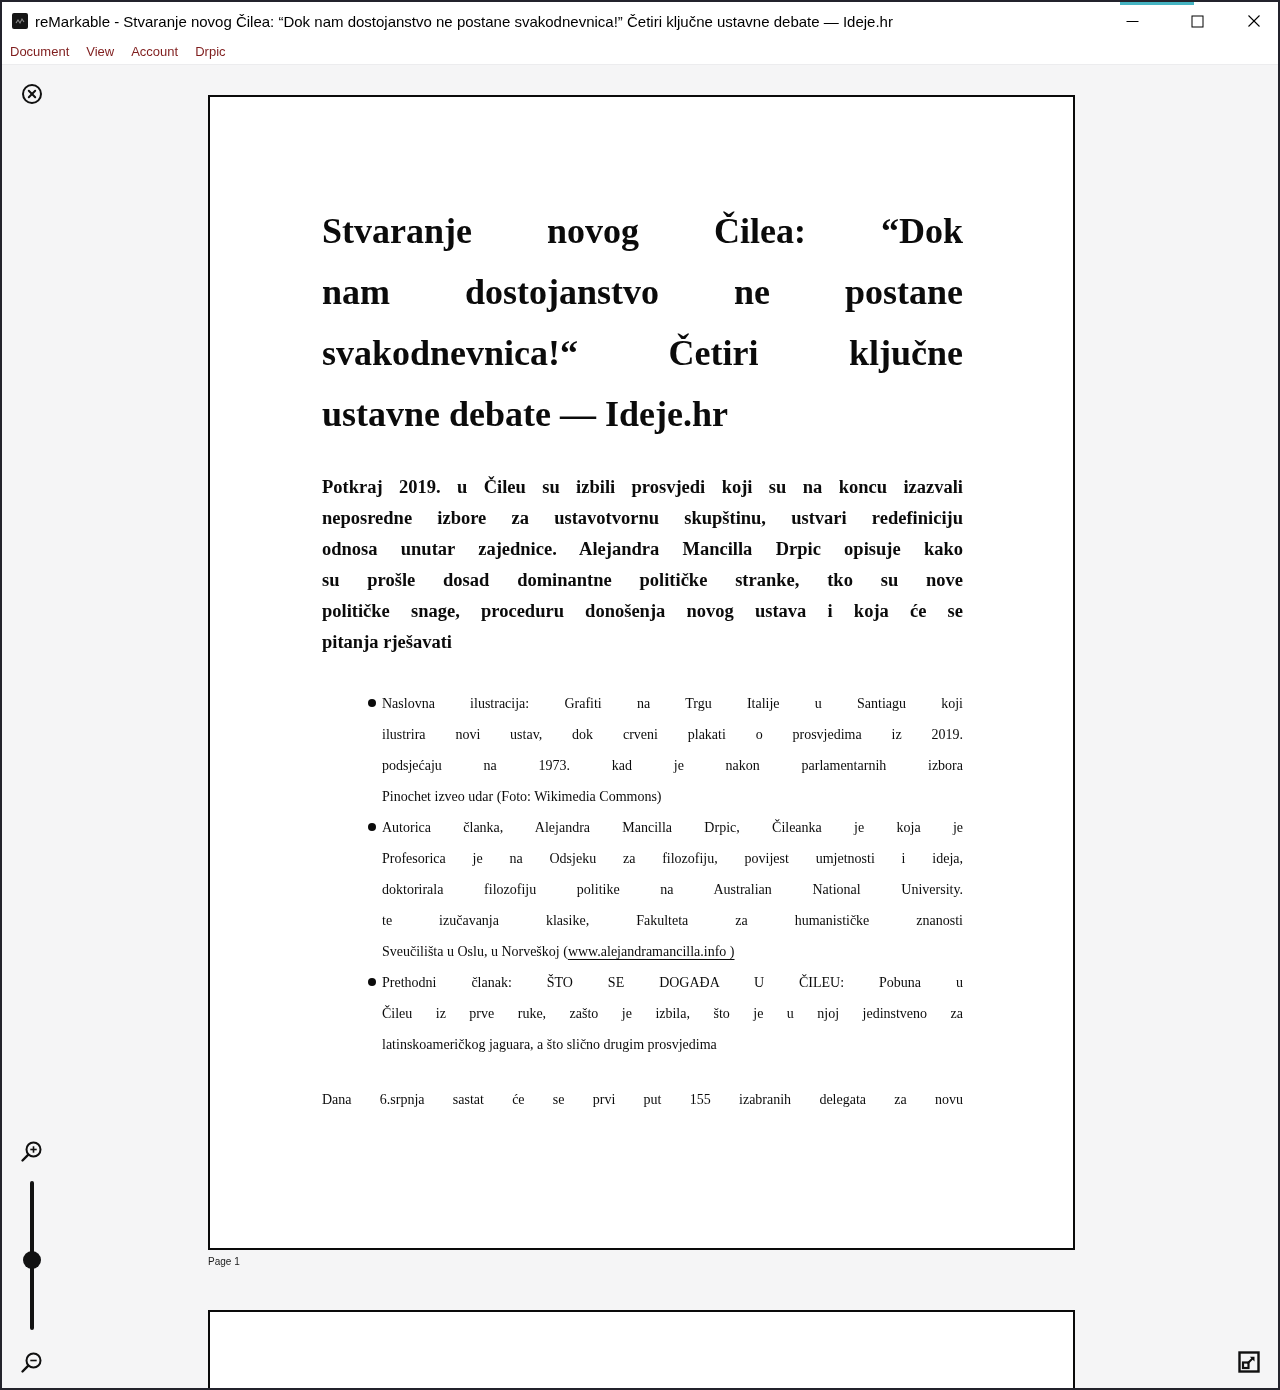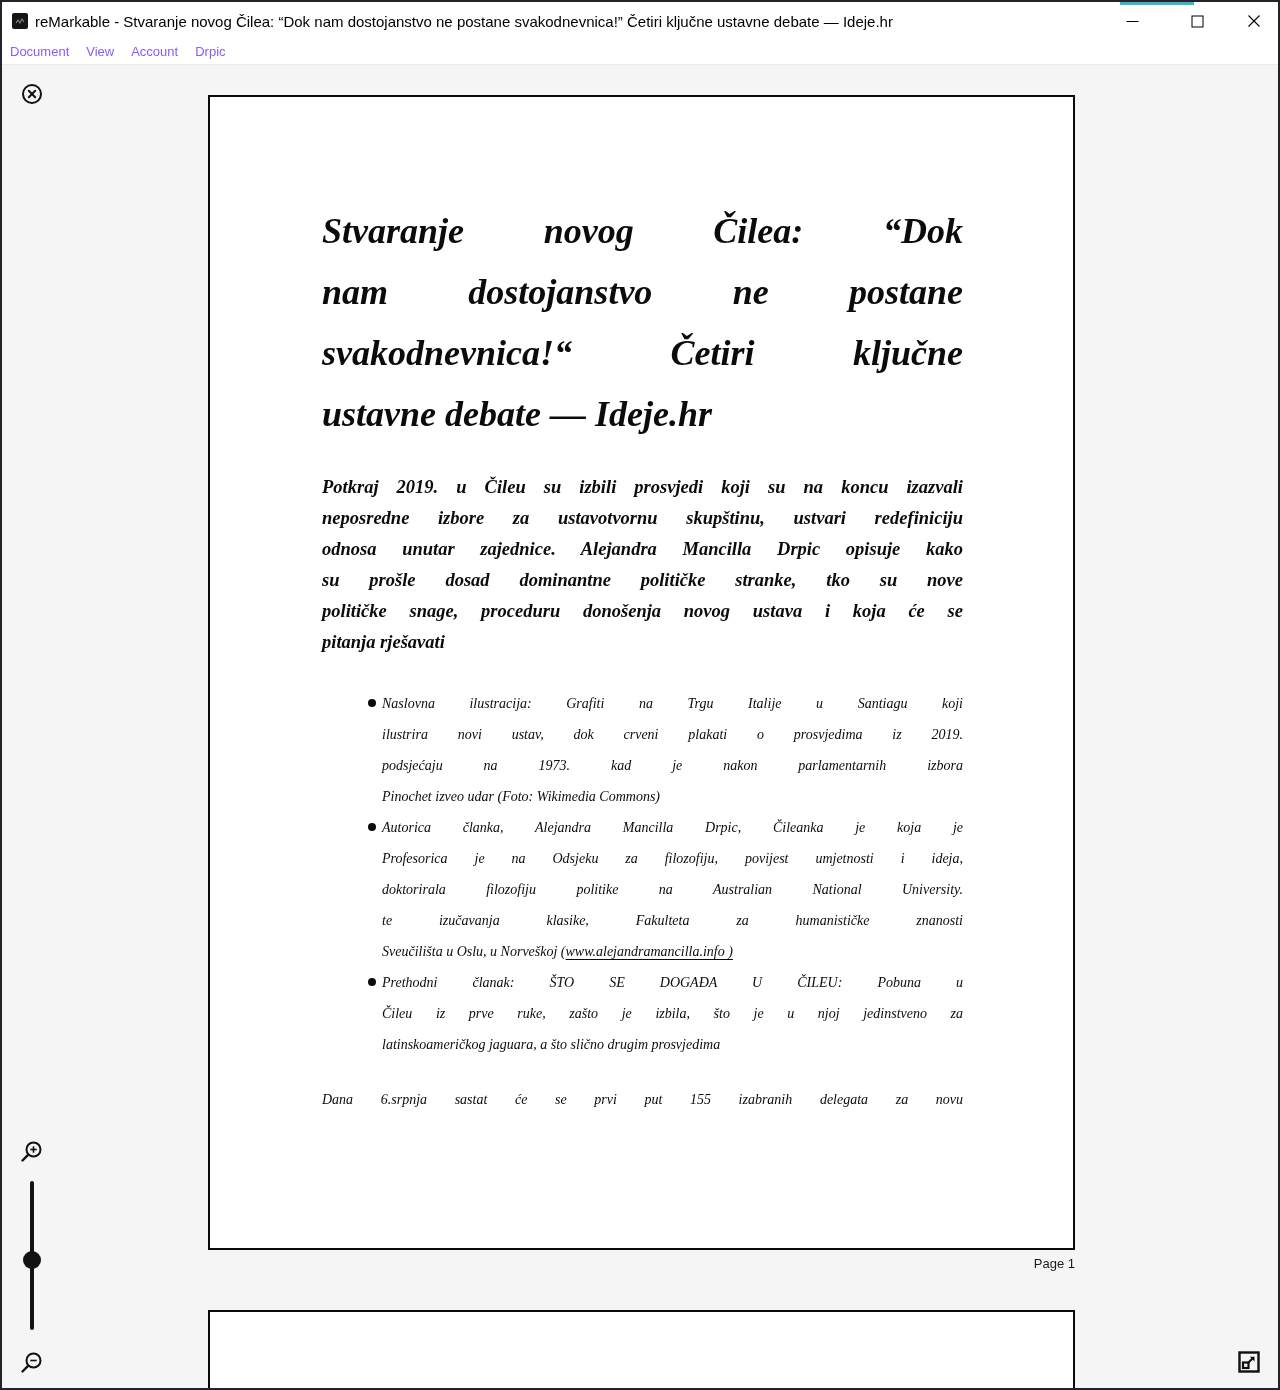--- a/index.html
+++ b/index.html
@@ -15,38 +15,38 @@
     display:flex;align-items:center;justify-content:center;}
   .window-title{position:absolute;left:33px;top:0;height:38px;display:flex;align-items:center;
     font-size:15px;color:#000;white-space:nowrap;}
   .win-btn{position:absolute;top:0;width:46px;height:38px;display:flex;align-items:center;justify-content:center;}
   .btn-min{left:1107px;}
   .btn-max{left:1172px;}
   .btn-close{left:1229px;}
   
   .menubar{position:absolute;top:38px;left:0;width:100%;height:25px;background:#fff;
     display:flex;align-items:center;padding-left:8px;box-sizing:border-box;border-bottom:1px solid #ececee;}
-  .menu-item{font-size:13px;color:#8b5cf6;padding:2px 8px 4px 0;margin-right:9px;}
+  .menu-item{font-size:13px;color:#7f1d1d;padding:2px 8px 4px 0;margin-right:9px;}
   
   .close-doc{position:absolute;left:19px;top:81px;width:22px;height:22px;}
   .zoom-in{position:absolute;left:16px;top:1137px;width:27px;height:27px;}
   .zoom-out{position:absolute;left:16px;top:1348px;width:27px;height:27px;}
   .slider-track{position:absolute;left:28px;top:1179px;width:4px;height:149px;background:#121212;border-radius:2px;}
   .slider-thumb{position:absolute;left:21px;top:1249px;width:18px;height:18px;background:#121212;border-radius:50%;}
   .expand-btn{position:absolute;left:1236px;top:1349px;width:22px;height:22px;}
   
   .page1{position:absolute;left:206px;top:93px;width:867px;height:1155px;background:#fff;
     border:2px solid #0a0a0a;box-sizing:border-box;overflow:hidden;
     padding:0 110px 0 112px;}
-  .page-label{position:absolute;left:206px;top:1254px;width:867px;text-align:right;
-    font-size:13px;color:#1b1b1b;}
+  .page-label{position:absolute;left:206px;top:1254px;width:867px;
+    font-size:10px;color:#1b1b1b;}
   .page2{position:absolute;left:206px;top:1308px;width:867px;height:90px;background:#fff;
     border:2px solid #0a0a0a;box-sizing:border-box;}
   
-  .doc{font-family:"Liberation Serif",serif;color:#0b0b0b;font-style:italic;}
+  .doc{font-family:"Liberation Serif",serif;color:#0b0b0b;}
   .doc-title{margin-top:104px;}
   .title-line{font-weight:700;font-size:36px;line-height:61px;text-align:justify;text-align-last:justify;}
   .title-line.last{text-align-last:left;}
   .lead{margin-top:27px;}
   .lead-line{font-weight:700;font-size:18.5px;line-height:31px;text-align:justify;text-align-last:justify;}
   .lead-line.last{text-align-last:left;}
   .bullets{margin:30px 0 0 0;padding:0 0 0 60px;list-style:none;}
   .bullet-item{position:relative;}
   .dot{position:absolute;left:-14px;top:11px;width:8px;height:8px;background:#0b0b0b;border-radius:50%;}
   .bline{font-size:14px;line-height:31px;text-align:justify;text-align-last:justify;}

